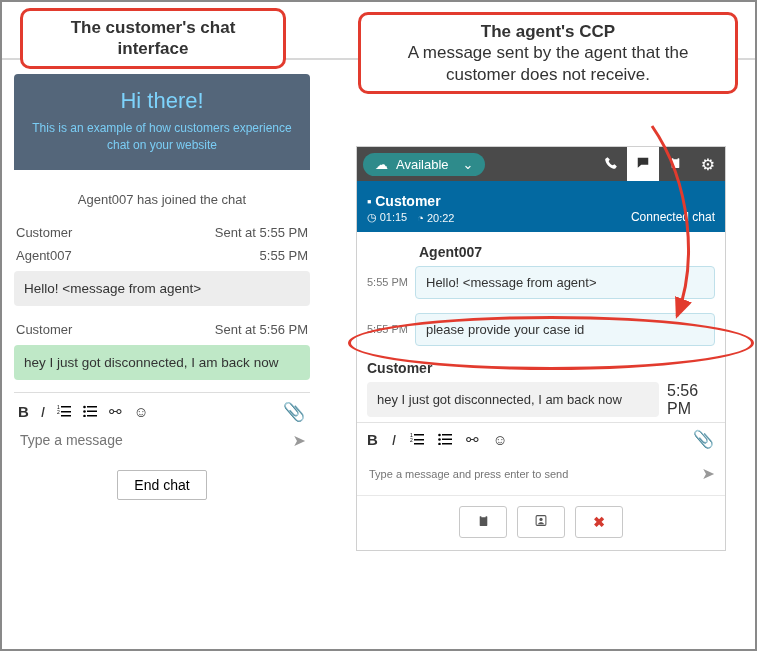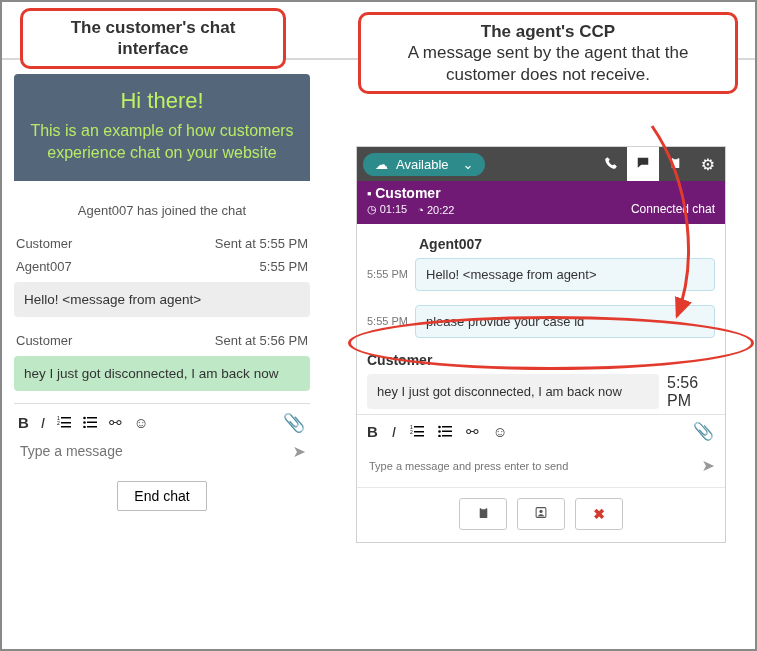--- a/index.html
+++ b/index.html
@@ -5,23 +5,23 @@
   html,body{margin:0;padding:0;font-family:-apple-system,BlinkMacSystemFont,"Segoe UI",Helvetica,Arial,sans-serif;background:#fff;color:#333}
   .stage{position:relative;width:757px;height:651px;border:2px solid #898989;box-sizing:border-box;overflow:hidden}
   .topstripe{position:absolute;left:0;right:0;top:56px;height:2px;background:#d8d8d8}
 
   
   .callout{position:absolute;border:3px solid #e23b2e;border-radius:10px;background:#fff;text-align:center;padding:6px 14px;font-size:17px;font-weight:600;line-height:1.25}
   .callout .sub{font-weight:400;display:block}
 
   
   .cust{position:absolute;left:12px;top:72px;width:296px}
-  .cust-header{background:#54667a;color:#bef264;text-align:center;padding:14px 12px 16px;border-top-left-radius:4px;border-top-right-radius:4px}
+  .cust-header{background:#54667a;color:#7dd3fc;text-align:center;padding:14px 12px 16px;border-top-left-radius:4px;border-top-right-radius:4px}
   .cust-header h1{margin:0 0 6px;font-size:22px;font-weight:400}
-  .cust-header p{margin:0;font-size:16px;line-height:1.4;opacity:.95}
+  .cust-header p{margin:0;font-size:12px;line-height:1.4;opacity:.95}
   .cust-body{background:#fff}
   .joined{text-align:center;font-size:13px;color:#555;margin:22px 0 14px}
   .row{display:flex;justify-content:space-between;font-size:13px;color:#555;padding:4px 2px}
   .bubble{border-radius:4px;padding:10px 10px;font-size:13.5px;margin:4px 0 12px}
   .bubble.green{background:#bfe8c7}
   .bubble.gray{background:#ededed}
   .read{text-align:right;font-size:12px;color:#555;margin-top:-6px;margin-bottom:6px}
   .cust-toolbar{display:flex;align-items:center;gap:12px;border-top:1px solid #ddd;padding:8px 4px 2px;font-size:15px}
   .cust-toolbar .spacer{flex:1}
   .cust-input{display:flex;align-items:flex-start;padding:6px 4px 10px;border-bottom:0}
@@ -30,21 +30,21 @@
   .endchat{border:1px solid #bbb;background:#fff;padding:6px 16px;font-size:14px;border-radius:2px}
 
   
   .ccp{position:absolute;left:354px;top:144px;width:368px;border:1px solid #d0d0d0;background:#fff}
   .ccp-top{background:#4a4a4a;color:#fff;display:flex;align-items:center;height:34px}
   .status-pill{background:#2e8b8b;border-radius:18px;display:flex;align-items:center;gap:8px;padding:4px 12px;margin-left:6px;font-size:13px}
   .ccp-top .seg{margin-left:auto;display:flex}
   .ccp-top .segbtn{width:32px;height:34px;display:flex;align-items:center;justify-content:center;color:#fff;font-size:14px}
   .ccp-top .segbtn.active{background:#fff;color:#333}
   .ccp-top .gear{width:34px;display:flex;align-items:center;justify-content:center}
-  .ccp-cust{background:#701a75;color:#fff;padding:4px 10px 8px;font-size:13px}
+  .ccp-cust{background:#0369a1;color:#fff;padding:12px 10px 8px;font-size:13px}
   .ccp-cust .line1{display:flex;justify-content:space-between;align-items:flex-end}
   .ccp-cust .name{font-weight:600;font-size:14px}
   .ccp-cust .times{font-size:11px;opacity:.95;margin-top:2px;display:flex;gap:10px;align-items:flex-end}
   .ccp-cust .conn{font-size:12px}
   .ccp-body{padding:6px 10px 4px}
   .agent-name{font-size:14px;font-weight:600;margin:6px 0 6px 52px;color:#333}
   .msgrow{display:flex;align-items:flex-start;margin-bottom:14px}
   .msgrow .time{width:48px;font-size:11px;color:#777;padding-top:10px}
   .agent-bubble{flex:1;background:#eef8fb;border:1px solid #bfe0ea;border-radius:4px;padding:8px 10px;font-size:13px;position:relative}
   .agent-bubble::after{content:"";position:absolute;right:-6px;bottom:4px;border:6px solid transparent;border-left-color:#eef8fb}

